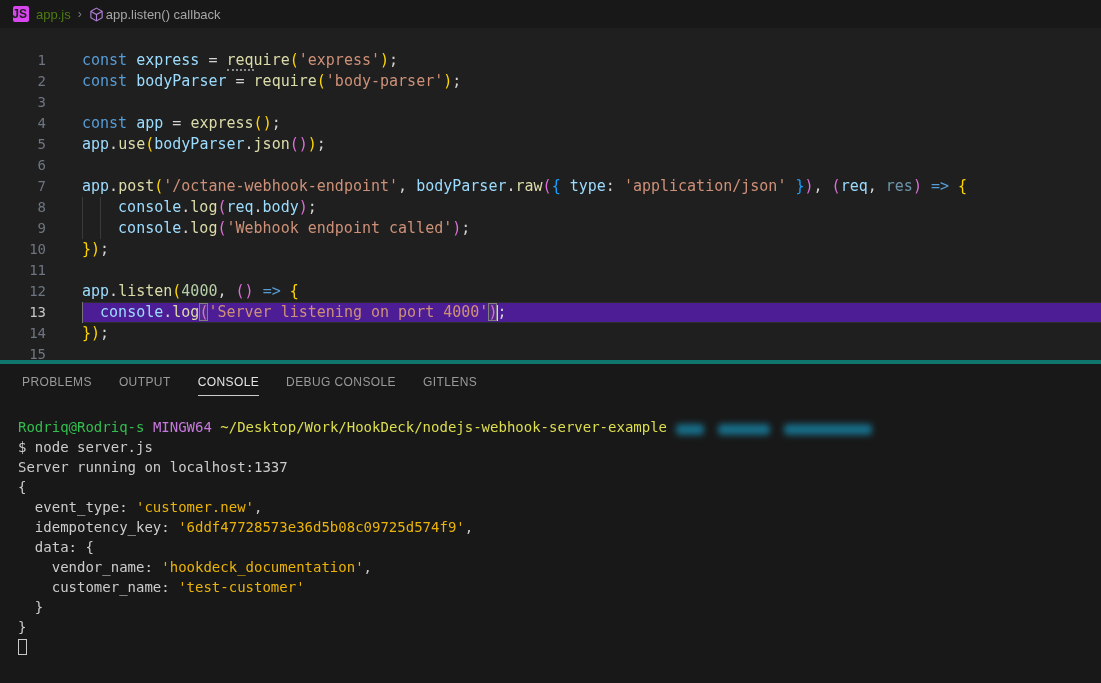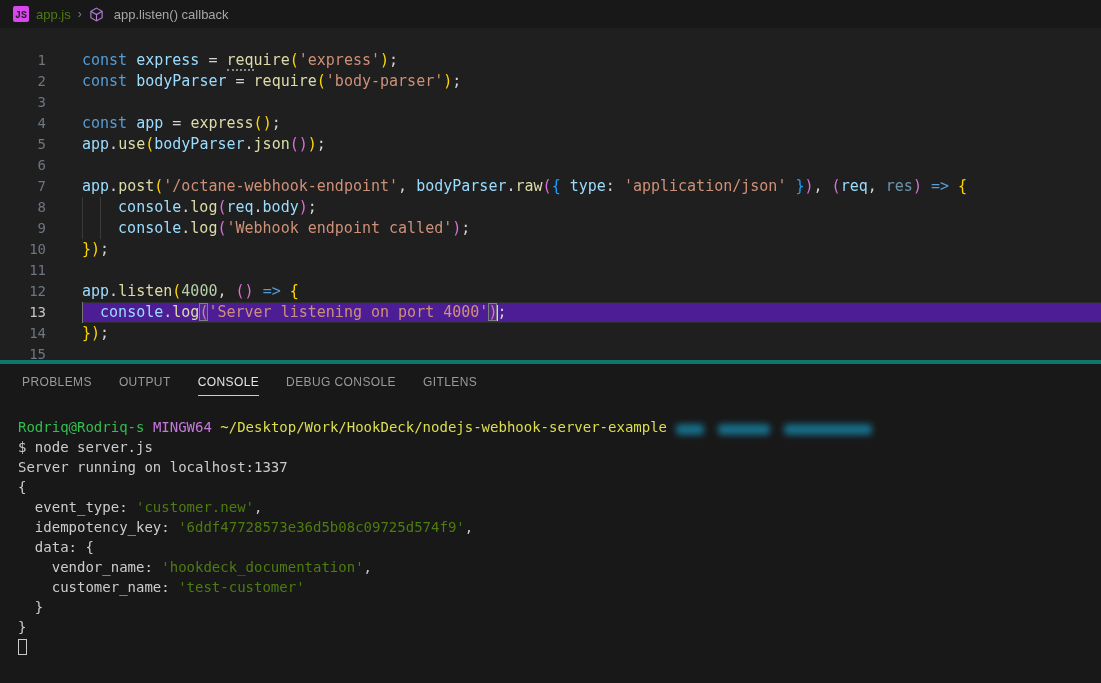--- a/index.html
+++ b/index.html
@@ -4,24 +4,24 @@
 <style>
   * { margin:0; padding:0; box-sizing:border-box; }
   html,body { width:1101px; height:683px; overflow:hidden; background:#1f1f1f;
     font-family:"Liberation Sans", sans-serif; }
 
   
   .breadcrumb { height:28px; background:#181818; display:flex; align-items:center;
     padding-left:13px; gap:7px; font-size:13px; color:#cccccc; }
   .js-badge { width:16px; height:16px; background:#d946ef; border-radius:2px;
     display:flex; align-items:flex-end; justify-content:flex-end;
-    font-size:10px; font-weight:bold; color:#1e1e1e; padding:1px 2px 1px 0;font-family:Liberation Mono, monospace; }
+    font-size:12px; font-weight:bold; color:#1e1e1e; padding:1px 2px 1px 0; }
   .crumb-file { color:#4d7c0f; }
   .crumb-sep { color:#7e7e7e; font-size:12px; }
-  .crumb-symbol { color:#a6a6a6; display:flex; align-items:center; gap:10px; }
+  .crumb-symbol { color:#a6a6a6; display:flex; align-items:center; gap:2px; }
   .cube-icon svg { display:block; }
 
   
   .editor { height:332px; overflow:hidden; background:#1f1f1f; padding-top:22px;
     font-family:"DejaVu Sans Mono", monospace; font-size:15px; }
   .line { display:flex; height:21px; line-height:21px; white-space:pre; }
   .ln { width:46px; text-align:right; color:#6e7681; flex:none;
     font-size:14px; user-select:none; }
   .ln.active { color:#c6c6c6; }
   .codepart { flex:1; margin-left:36px; white-space:pre; }
@@ -59,21 +59,21 @@
     bottom:-7px; height:1px; background:#cccccc; }
 
   
   .term { padding:17px 0 0 18px; font-family:"DejaVu Sans Mono", monospace;
     font-size:14px; }
   .tline { height:20px; line-height:20px; white-space:pre; }
   .t-def     { color:#cccccc; }
   .t-green   { color:#33BE4F; }
   .t-magenta { color:#C678DD; }
   .t-yellow  { color:#DCDE4F; }
-  .t-green2  { color:#4d7c0f; }
+  .t-green2  { color:#eab308; }
   .blurwrap { display:inline-block; vertical-align:middle; }
   .blurblob { display:inline-block; height:11px; background:#177C9C;
     border-radius:4px; filter:blur(3px); margin-right:14px; opacity:.85;
     vertical-align:middle; }
   .termcursor { display:inline-block; width:9px; height:16px;
     border:1px solid #c9c9c9; vertical-align:text-bottom; }
 </style>
 </head>
 <body>
 

